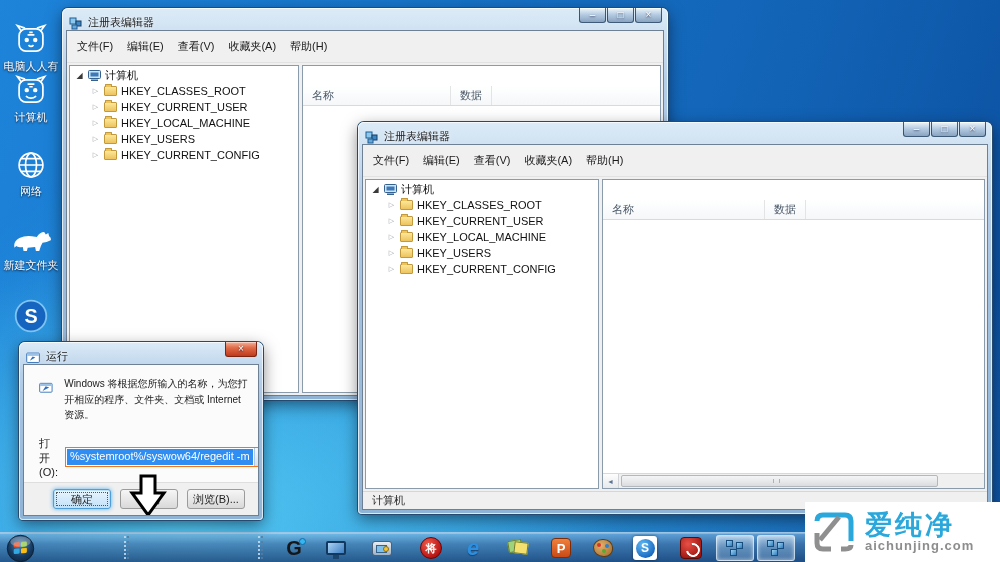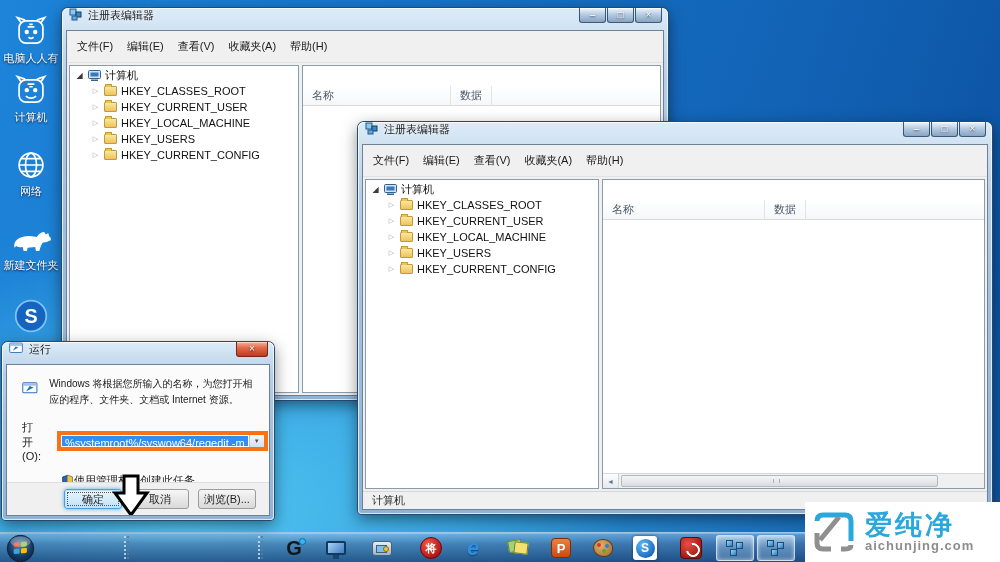--- a/index.html
+++ b/index.html
@@ -15,21 +15,21 @@
   }
 
   
   .dicon { position:absolute; left:2px; width:58px; display:flex; flex-direction:column; align-items:center; gap:3px; cursor:default; }
   .dlabel { font-size:11px; color:#fff; text-shadow:0 1px 2px rgba(0,0,20,.85); text-align:center; line-height:1.1; }
 
   
   .win { position:absolute; display:flex; flex-direction:column; padding:0 4px 4px; border-radius:6px 6px 4px 4px;
     background:linear-gradient(180deg,#dcebf7 0%,#b6cfe9 18%,#a3c1df 45%,#8fb3d5 100%);
     box-shadow: inset 0 0 0 1px rgba(255,255,255,.7), 0 0 0 1px #254a6e, 0 5px 16px rgba(0,0,10,.5); }
-  .titlebar { flex:0 0 22px; display:flex; align-items:flex-start; gap:5px; padding:0 3px; position:relative; }
+  .titlebar { flex:0 0 22px; display:flex; align-items:flex-end; gap:5px; padding:0 3px; position:relative; }
   .wtitle { font-size:11px; color:#1c1c1c; text-shadow:0 0 4px rgba(255,255,255,.9); }
   .caption-group { position:absolute; top:0; right:2px; display:flex; gap:1px; }
   .cbtn { width:27px; height:15px; display:flex; align-items:center; justify-content:center;
     font-size:10px; line-height:1; color:#fff; text-shadow:0 1px 2px rgba(0,0,40,.75);
     background:linear-gradient(180deg,rgba(255,255,255,.55),rgba(140,172,205,.45) 45%,rgba(63,98,140,.5));
     border:1px solid rgba(35,65,100,.85); border-top:none; border-radius:0 0 3px 3px;
     box-shadow:inset 0 1px 0 rgba(255,255,255,.45); }
   .cbtn.close-red { width:32px; background:linear-gradient(180deg,#f5b29b,#e06a47 42%,#bf3a1d); border-color:#7e2410; }
   .winbody { flex:1; min-height:0; background:#f0f0f0; border:1px solid #6d8094; display:flex; flex-direction:column; overflow:hidden; }
   .menubar { flex:0 0 19px; display:flex; align-items:center; padding:0 3px; border-bottom:1px solid #e2e2e2; font-size:11px; color:#1a1a1a; }
@@ -56,26 +56,26 @@
   
   .trow { display:flex; align-items:center; height:16px; gap:4px; padding-left:5px; font-size:11px; color:#111; white-space:nowrap; }
   .trow.child { padding-left:21px; }
   .tarrow { width:9px; text-align:center; font-size:7px; color:#9a9fa5; flex:0 0 9px; }
   .trow.root .tarrow { color:#3a3a3a; font-size:8px; }
   .folder-ico { width:13px; height:10px; flex:0 0 13px; background:linear-gradient(#fce79b,#edc35c); border:1px solid #c29a3c; border-radius:1px; position:relative; }
   .folder-ico::before { content:""; position:absolute; top:-3px; left:0; width:5px; height:2px;
     background:#edc35c; border:1px solid #c29a3c; border-bottom:none; border-radius:1px 1px 0 0; }
 
   
-  #run { left:2px; top:342px; width:272px; height:178px; z-index:30; }
+  #run { left:19px; top:342px; width:244px; height:178px; z-index:30; }
   .run-body { flex:1; background:#fbfbfb; border:1px solid #6d8094; position:relative; overflow:hidden; }
   .run-msg-row { display:flex; gap:11px; padding:11px 8px 0 15px; }
   .run-msg-text { font-size:10px; color:#1a1a1a; line-height:1.55; }
   .run-open-row { display:flex; align-items:center; gap:7px; padding:13px 13px 0 15px; font-size:11px; color:#1a1a1a; }
-  .combo { flex:1; height:20px; border:4px solid #f97316; background:#fff; display:flex;margin-left:9px; }
+  .combo { flex:1; height:20px; border:1px solid #f97316; background:#fff; display:flex; }
   .combo-text { flex:1; margin:1px; background:#308ef2; color:#fff; font-size:11px; padding:1px 3px; white-space:nowrap; overflow:hidden; }
   .combo-btn { flex:0 0 15px; display:flex; align-items:center; justify-content:center; font-size:6px; color:#3d4f63;
     background:linear-gradient(#f3f9fe,#cfe1f0); border-left:1px solid #aec7dd; }
   .run-admin-row { display:flex; align-items:center; gap:0; padding:11px 10px 0 54px; font-size:11px; color:#1a1a1a; }
   .run-footer { position:absolute; left:0; right:0; bottom:0; height:33px; background:#f0f0f0; border-top:1px solid #dedede;
     display:flex; align-items:center; justify-content:flex-end; gap:9px; padding:0 13px; }
   .btn { min-width:58px; height:20px; display:flex; align-items:center; justify-content:center; font-size:11px; color:#222;
     background:linear-gradient(#f6f6f6,#e9e9e9 45%,#d9d9d9); border:1px solid #9b9b9b; border-radius:3px; }
   .btn.default { background:linear-gradient(#ecf6fd,#d6ecfb 45%,#c2e2f8); border-color:#4e9fd8;
     box-shadow:0 0 4px rgba(70,170,235,.9), inset 0 0 0 1px #bfe2f6; outline:1px dotted #555; outline-offset:-4px; }
@@ -126,21 +126,21 @@
     display:flex; align-items:center; gap:8px; padding:4px 6px; }
   .wm-text-block { display:flex; flex-direction:column; line-height:1.05; }
   .wm-title { font-size:27px; font-weight:bold; color:#2aa7db; letter-spacing:3px; }
   .wm-domain { font-size:13px; font-weight:bold; color:#8d8d8d; letter-spacing:1px; }
 </style>
 </head>
 <body>
 
 <div id="desktop">
 
-  <div class="dicon" style="top:15px">
+  <div class="dicon" style="top:23px">
     <svg width="34" height="34" viewBox="0 0 40 40" fill="none" stroke="#fff" stroke-width="2">
       <path d="M9 10 L4 3 L13 6"></path>
         <path d="M31 10 L36 3 L27 6"></path>
       <rect x="6" y="7" width="28" height="26" rx="8"></rect>
       <circle cx="15" cy="20" r="1.6" fill="#fff"></circle>
         <circle cx="25" cy="20" r="1.6" fill="#fff"></circle>
       <path d="M17 26 q3 3 6 0"></path>
         <path d="M18 11 h4 M16 14 h8"></path>
     </svg>
     <div class="dlabel">电脑人人有</div>

